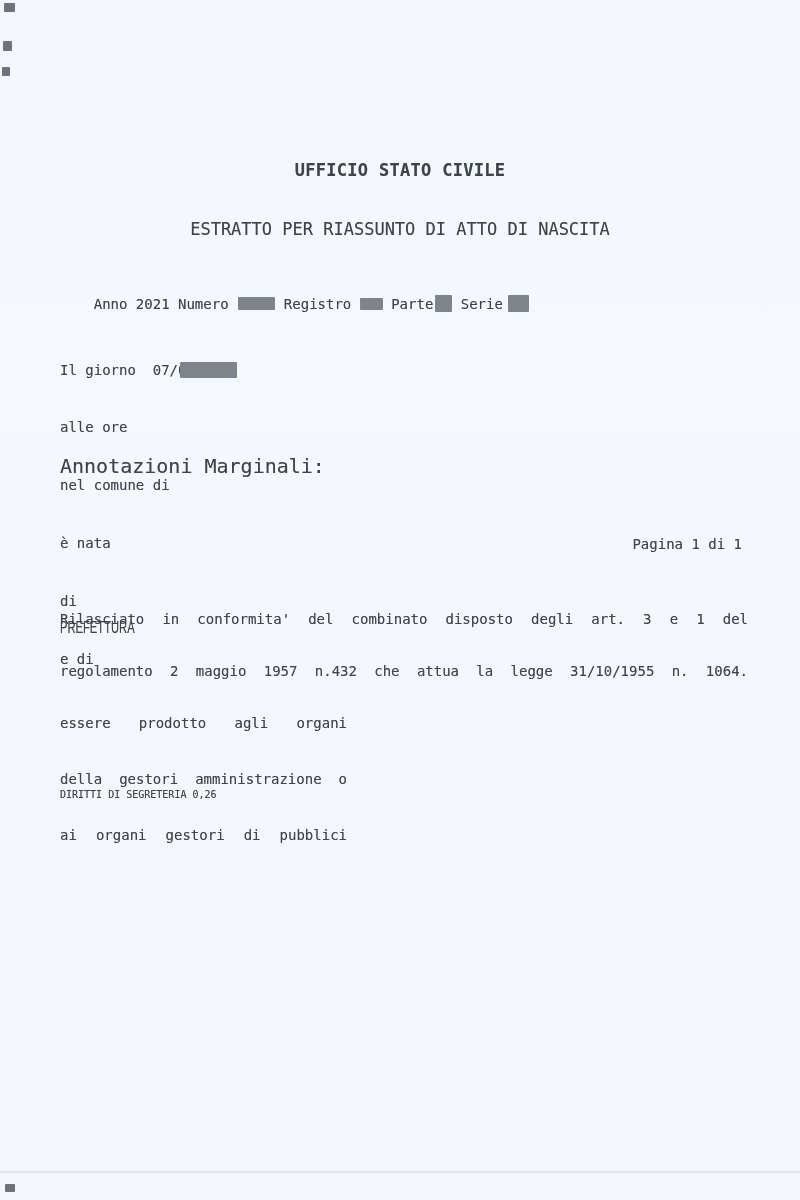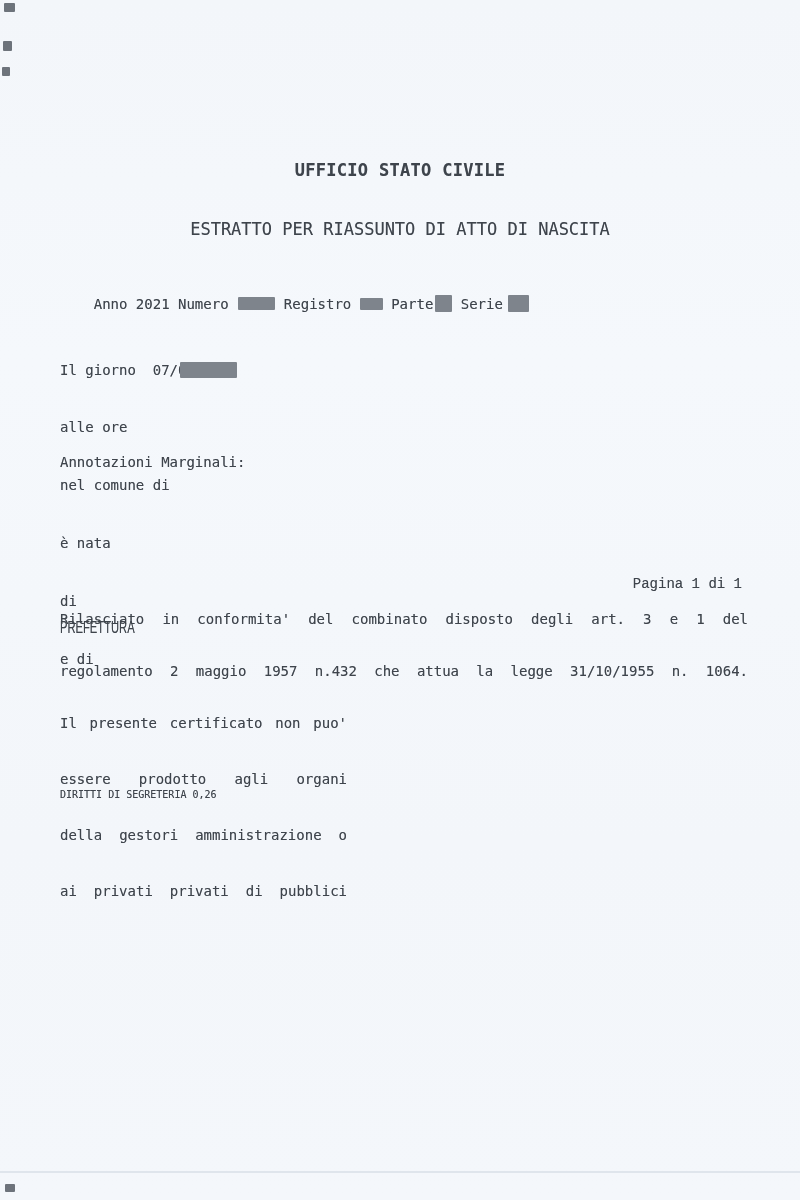--- a/index.html
+++ b/index.html
@@ -28,22 +28,22 @@
     letter-spacing: 0.3px;
   }
   .subtitle {
     left: 0; top: 219px; width: 800px;
     text-align: center;
     font-size: 17px;
     font-weight: normal;
   }
   .registry-line { left: 60px; top: 279px; font-size: 14px; }
   .birth-block { left: 60px; top: 322px; font-size: 14px; line-height: 19.3px; }
-  .annotations { left: 60px; top: 454px; font-size: 14px; }
-  .page-indicator { left: 60px; top: 576px; width: 682px; text-align: right; font-size: 14px; font-family: Liberation Mono, monospace; }
+  .annotations { left: 60px; top: 454px; font-size: 20px; }
+  .page-indicator { left: 60px; top: 536px; width: 682px; text-align: right; font-size: 14px; }
   .legal-block { left: 60px; top: 577px; width: 688px; font-size: 14px; line-height: 17.2px; }
   .legal-block .jline { text-align: justify; text-align-last: justify; white-space: normal; }
   .prefettura {
     left: 60px; top: 619px;
     font-family: "Liberation Sans", sans-serif;
     font-size: 16px;
     transform: scaleX(0.70);
     transform-origin: left top;
     letter-spacing: 0;
     color: #3e444c;
@@ -108,23 +108,22 @@
   <div class="mono page-indicator">Pagina 1 di 1</div>
 
   <div class="mono legal-block">
     <div class="jline">Rilasciato in conformita' del combinato disposto degli art. 3 e 1 del</div>
     <div class="jline">regolamento 2 maggio 1957 n.432 che attua la legge 31/10/1955 n. 1064.</div>
   </div>
 
   <div class="mono prefettura">PREFETTURA</div>
 
   <div class="mono disclaimer-block">
-    <div class="jline">Il presente certificato non puo'</div>
     <div class="jline">essere prodotto agli organi</div>
     <div class="jline">della gestori amministrazione o</div>
-    <div class="jline">ai privati privati di pubblici</div>
+    <div class="jline">ai organi gestori di pubblici</div>
   </div>
 
   <div class="mono fee-line">DIRITTI DI SEGRETERIA 0,26</div>
 
   <div class="scan-fold"></div>
 
 </div>
 
 </body></html>

